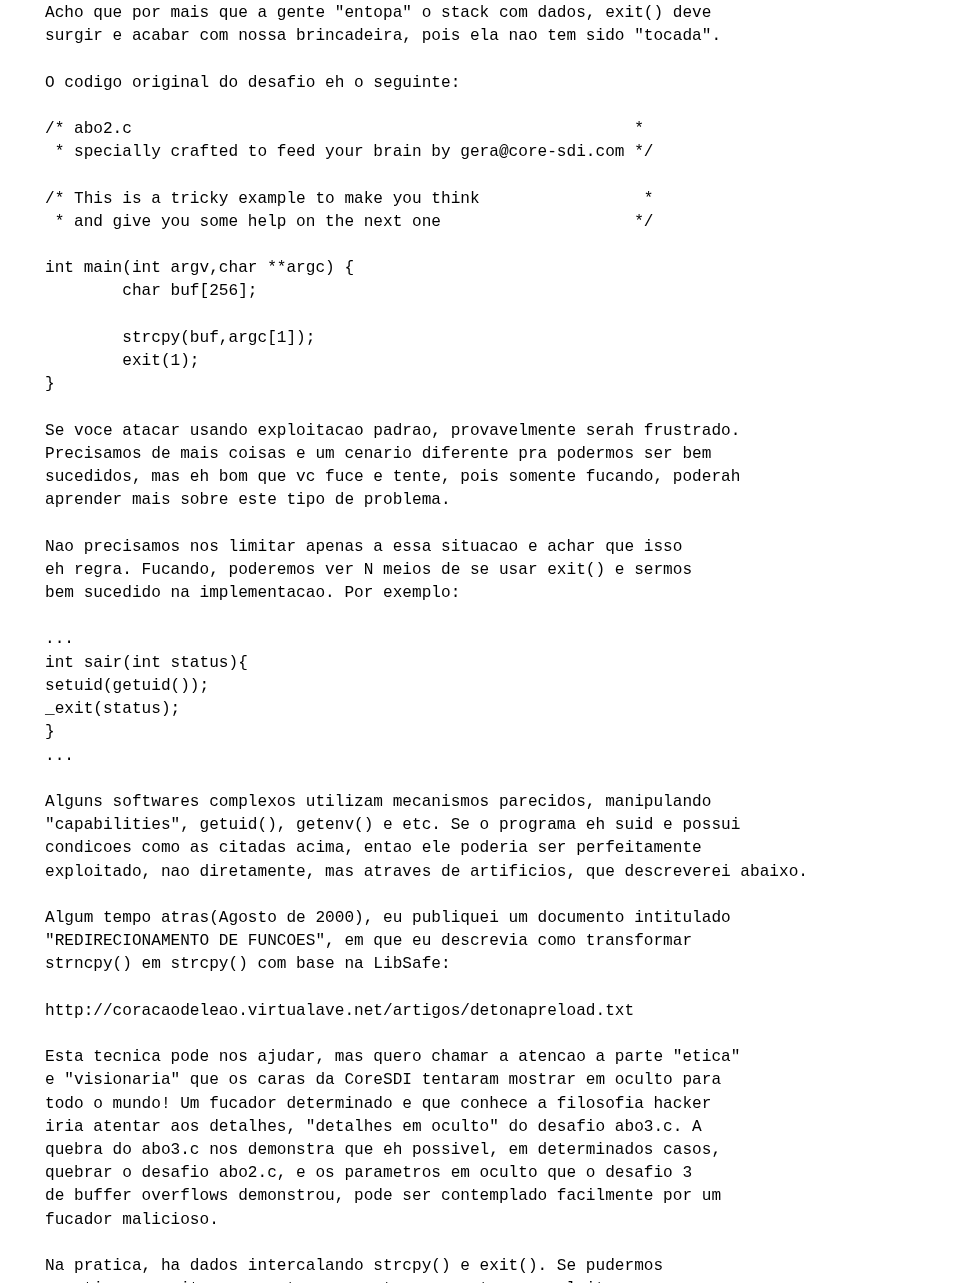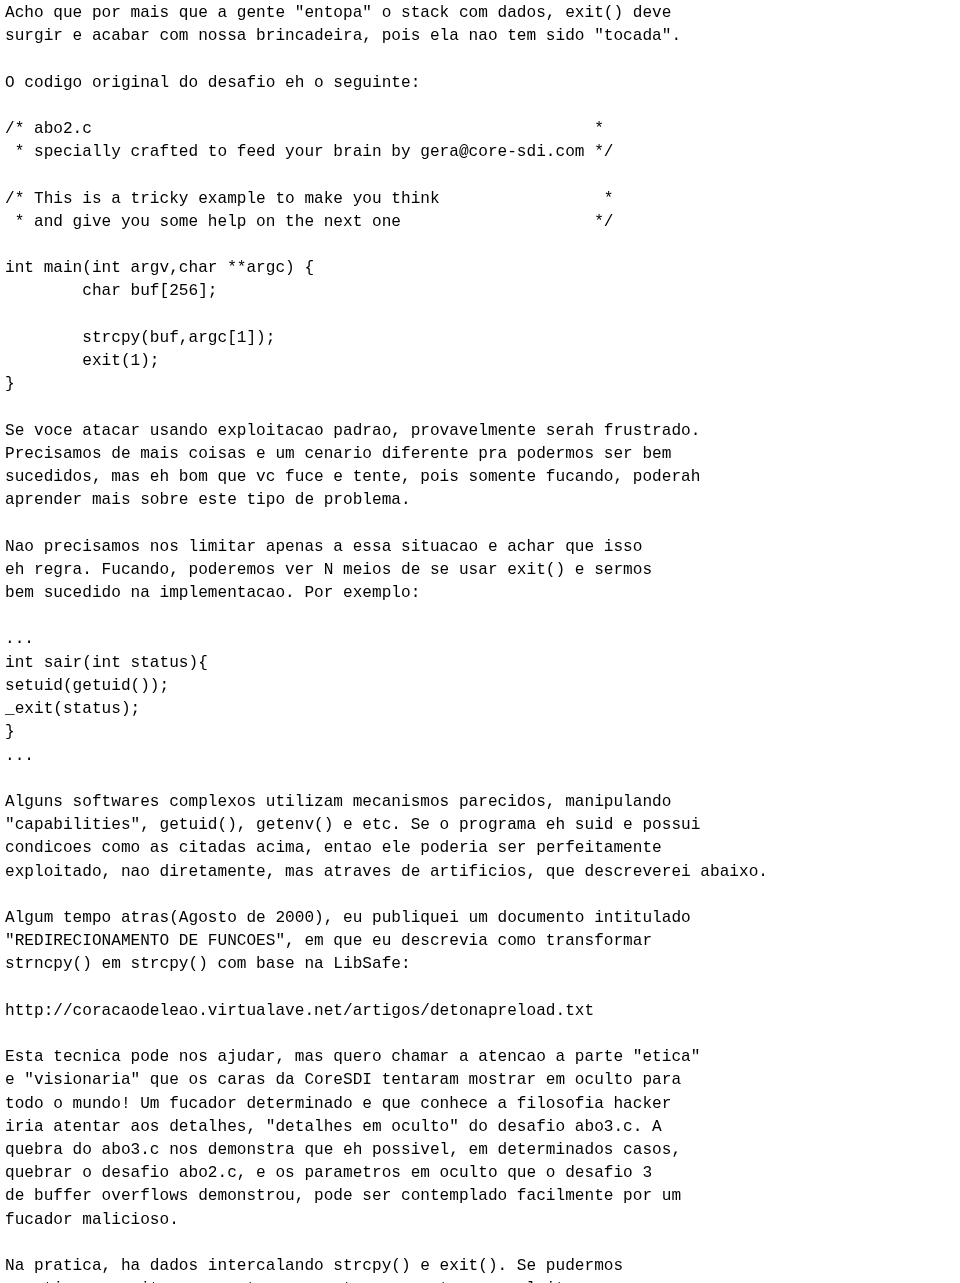--- a/index.html
+++ b/index.html
@@ -13,20 +13,21 @@
     height: 1283px;
     overflow: hidden;
     font-family: "Liberation Mono", "DejaVu Sans Mono", monospace;
   }
   #doc {
     position: relative;
     width: 799px;
     height: 1283px;
     padding: 0;
     box-sizing: border-box;
+    margin-left: 40px;
   }
   .text-body {
     position: absolute;
     left: 5px;
     top: 2px;
     width: 955px;
     margin: 0;
     font-family: "Liberation Mono", "DejaVu Sans Mono", monospace;
     font-size: 16.1px;
     line-height: 23.2px;

